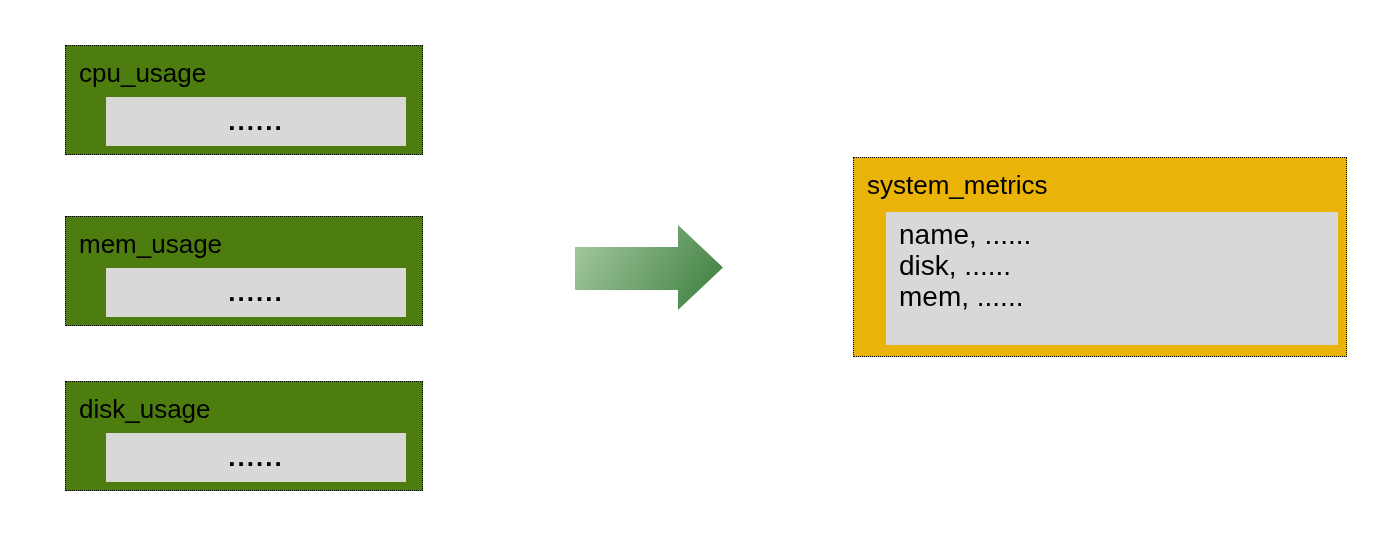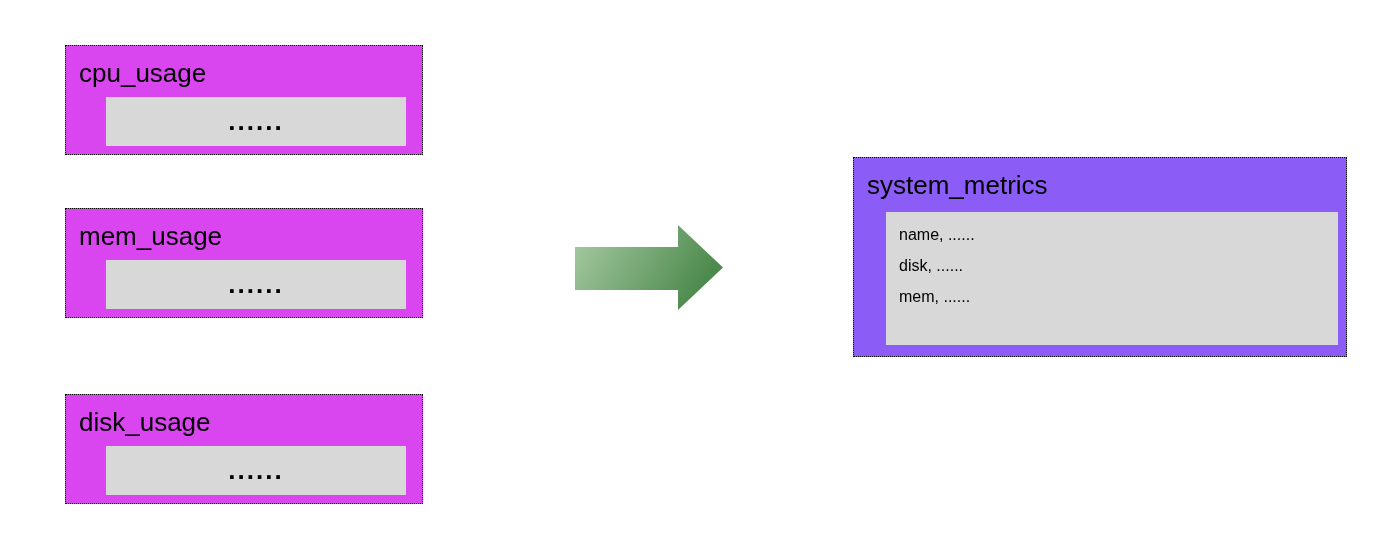--- a/index.html
+++ b/index.html
@@ -15,26 +15,26 @@
     font-family: "Liberation Sans", sans-serif;
     color: #000000;
     overflow: hidden;
   }
   .src-box {
     position: absolute;
     left: 65px;
     width: 356px;
     height: 108px;
     border: 1.5px dotted #000000;
-    background: #d946ef;
+    background: #4d7c0f;
     box-sizing: content-box;
   }
   .src-box.b0 { top: 45px; }
-  .src-box.b1 { top: 208px; text-decoration: underline; }
-  .src-box.b2 { top: 394px; }
+  .src-box.b1 { top: 216px; text-decoration: underline; }
+  .src-box.b2 { top: 381px; }
   .box-title {
     position: absolute;
     left: 13px;
     top: 12px;
     font-size: 26px;
     line-height: 30px;
     color: #000000;
     white-space: nowrap;
   }
   .src-bar {
@@ -60,35 +60,35 @@
     width: 148px;
     height: 85px;
   }
   .dst-box {
     position: absolute;
     left: 853px;
     top: 157px;
     width: 492px;
     height: 198px;
     border: 1.5px dotted #000000;
-    background: #8b5cf6;
+    background: #eab308;
     box-sizing: content-box;
   }
   .dst-panel {
     position: absolute;
     left: 32px;
     top: 54px;
     width: 452px;
     height: 133px;
     background: #d8d8d8;
     padding-top: 7px;
     box-sizing: border-box;
   }
   .dst-row {
-    font-size: 16px;
+    font-size: 28px;
     line-height: 31px;
     padding-left: 13px;
     white-space: nowrap;
   }
 </style>
 </head>
 <body>
 
 <div class="canvas">
 

